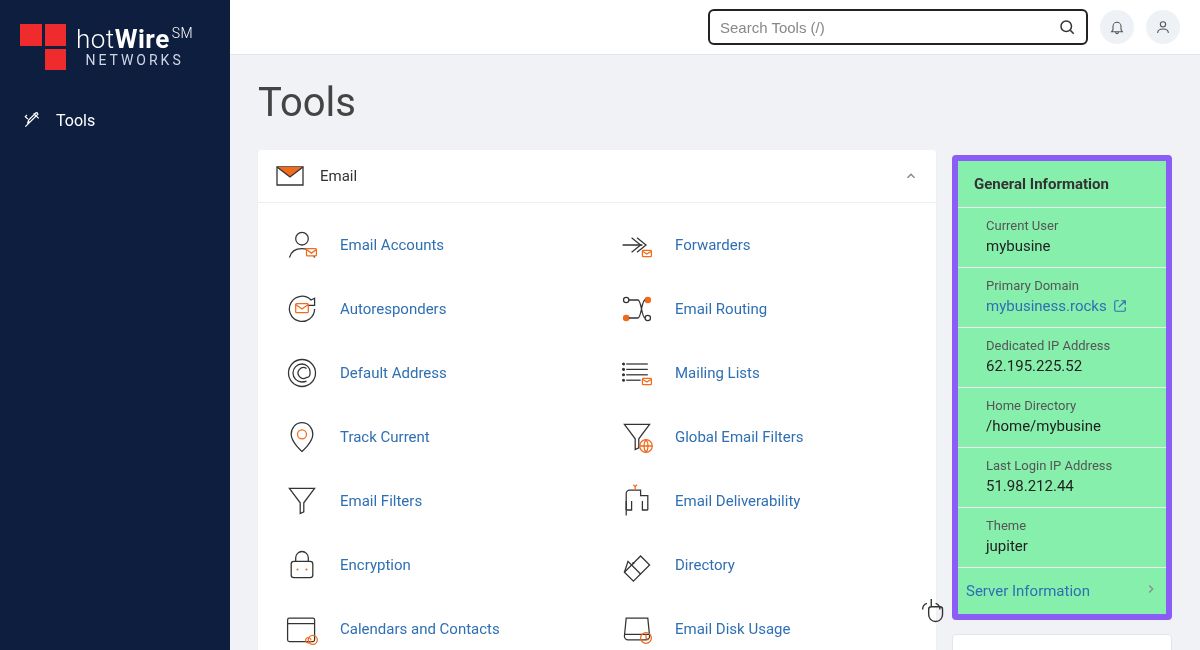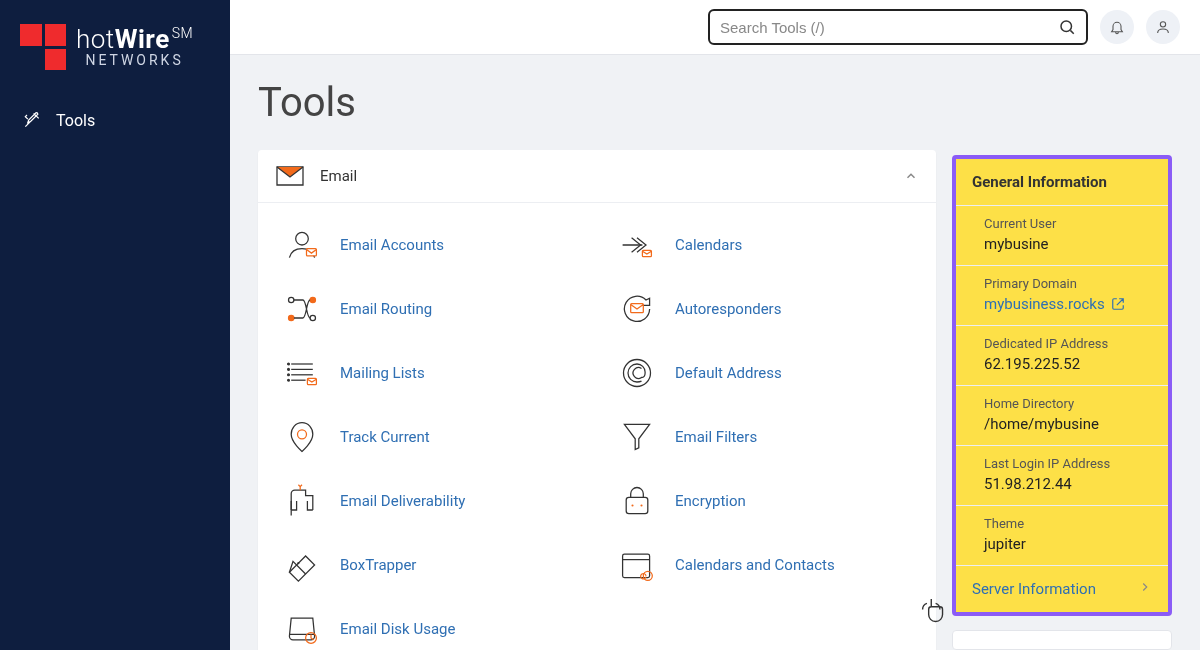--- a/index.html
+++ b/index.html
@@ -33,28 +33,28 @@
 .panel-header { display: flex; align-items: center; padding: 16px 18px; border-bottom: 1px solid #eceef2; cursor: pointer; }
 .panel-header .ph-icon { width: 28px; height: 20px; margin-right: 16px; }
 .panel-header .ph-title { font-size: 15px; color: #333; flex: 1; }
 .panel-header .chev { color: #888; }
 .tools-grid { display: grid; grid-template-columns: 1fr 1fr; padding: 10px 4px 18px 4px; }
 .tool-item { display: flex; align-items: center; gap: 18px; padding: 12px 20px; cursor: pointer; }
 .tool-item .ti-icon { width: 40px; height: 40px; display: flex; align-items: center; justify-content: center; flex-shrink: 0; }
 .tool-item .ti-icon svg { width: 36px; height: 36px; }
 .tool-item a { color: #2f6fb3; font-size: 15px; text-decoration: none; }
 .right-col { width: 220px; flex-shrink: 0; margin-top: 80px; }
-.info-panel { background: #fde047; border: 4px solid #8b5cf6; border-radius: 4px; }
+.info-panel { background: #86efac; border: 6px solid #8b5cf6; border-radius: 4px; }
 .info-title { padding: 14px 16px; font-weight: 700; font-size: 15px; border-bottom: 1px solid #eceef2; }
 .info-row { padding: 10px 16px 12px 28px; border-bottom: 1px solid #eceef2; }
 .info-row:last-child { border-bottom: none; }
 .info-label { font-size: 13px; color: #555; margin-bottom: 4px; }
 .info-val { font-size: 15px; color: #222; }
 .info-val.link { color: #2f6fb3; display: flex; align-items: center; gap: 6px; }
-.serv-row { padding: 14px 16px; display: flex; justify-content: space-between; align-items: center; cursor: pointer; }
+.serv-row { padding: 14px 8px; display: flex; justify-content: space-between; align-items: center; cursor: pointer; }
 .serv-row span { color: #2f6fb3; font-size: 15px; }
 .serv-row .chev svg { width: 14px; height: 14px; stroke: #888; fill:none; stroke-width:2; }
 .extra-panel { background: #fff; border: 1px solid #e3e5ea; border-radius: 4px; margin-top: 14px; height: 20px; }
 .cursor-overlay { position: absolute; left: 920px; top: 597px; pointer-events: none; }
 .cursor-overlay svg { width: 26px; height: 30px; }
 </style>
 </head>
 <body>
 
 <div class="layout">
@@ -133,43 +133,52 @@
             </div>
             <div class="tool-item">
               <div class="ti-icon">
                   <svg viewBox="0 0 40 40" fill="none" stroke="#333" stroke-width="1.4">
                     <path d="M4 20h22M20 12l10 8-10 8"></path>
                     <path d="M14 12l10 8-10 8"></path>
                     <rect x="26" y="26" width="10" height="7" rx="1" fill="#fff" stroke="#f26a1b"></rect>
                     <path d="M26 27l5 3 5-3" stroke="#f26a1b"></path>
                   </svg>
                 </div>
-              <a>Calendars</a>
+              <a>Forwarders</a>
+            </div>
+            <div class="tool-item">
+              <div class="ti-icon">
+                  <svg viewBox="0 0 40 40" fill="none" stroke="#333" stroke-width="1.4">
+                    <path d="M34 20a14 14 0 11-4-10l4-2v8h-8"></path>
+                    <rect x="13" y="14" width="14" height="10" rx="1" stroke="#f26a1b"></rect>
+                    <path d="M13 15l7 5 7-5" stroke="#f26a1b"></path>
+                  </svg>
+                </div>
+              <a>Autoresponders</a>
             </div>
             <div class="tool-item">
               <div class="ti-icon">
                   <svg viewBox="0 0 40 40" fill="none" stroke="#333" stroke-width="1.4">
                     <circle cx="8" cy="10" r="3"></circle>
                     <circle cx="32" cy="10" r="3" fill="#f26a1b" stroke="#f26a1b"></circle>
                     <circle cx="8" cy="30" r="3" fill="#f26a1b" stroke="#f26a1b"></circle>
                     <circle cx="32" cy="30" r="3"></circle>
                     <path d="M11 10h10c4 0 4 20 8 20M11 30h10c4 0 4-20 8-20"></path>
                   </svg>
                 </div>
               <a>Email Routing</a>
             </div>
             <div class="tool-item">
               <div class="ti-icon">
                   <svg viewBox="0 0 40 40" fill="none" stroke="#333" stroke-width="1.4">
-                    <path d="M34 20a14 14 0 11-4-10l4-2v8h-8"></path>
-                    <rect x="13" y="14" width="14" height="10" rx="1" stroke="#f26a1b"></rect>
-                    <path d="M13 15l7 5 7-5" stroke="#f26a1b"></path>
-                  </svg>
-                </div>
-              <a>Autoresponders</a>
+                    <circle cx="20" cy="20" r="15"></circle>
+                    <path d="M25 15a6 6 0 100 10c3 0 4-2 4-5v-1c0-5-4-9-9-9a10 10 0 100 20c2 0 4-.5 5-1"></path>
+                  </svg>
+                </div>
+              <a>Default Address</a>
             </div>
             <div class="tool-item">
               <div class="ti-icon">
                   <svg viewBox="0 0 40 40" fill="none" stroke="#333" stroke-width="1.4">
                     <line x1="8" y1="10" x2="32" y2="10"></line>
                     <line x1="8" y1="16" x2="32" y2="16"></line>
                     <line x1="8" y1="22" x2="32" y2="22"></line>
                     <line x1="8" y1="28" x2="24" y2="28"></line>
                     <circle cx="5" cy="10" r="1" fill="#333"></circle>
                     <circle cx="5" cy="16" r="1" fill="#333"></circle>
@@ -177,34 +186,35 @@
                     <circle cx="5" cy="28" r="1" fill="#333"></circle>
                     <rect x="26" y="26" width="10" height="7" rx="1" stroke="#f26a1b"></rect>
                     <path d="M26 27l5 3 5-3" stroke="#f26a1b"></path>
                   </svg>
                 </div>
               <a>Mailing Lists</a>
             </div>
             <div class="tool-item">
               <div class="ti-icon">
                   <svg viewBox="0 0 40 40" fill="none" stroke="#333" stroke-width="1.4">
-                    <circle cx="20" cy="20" r="15"></circle>
-                    <path d="M25 15a6 6 0 100 10c3 0 4-2 4-5v-1c0-5-4-9-9-9a10 10 0 100 20c2 0 4-.5 5-1"></path>
-                  </svg>
-                </div>
-              <a>Default Address</a>
-            </div>
-            <div class="tool-item">
-              <div class="ti-icon">
-                  <svg viewBox="0 0 40 40" fill="none" stroke="#333" stroke-width="1.4">
                     <path d="M20 4C13 4 8 10 8 17c0 9 12 19 12 19s12-10 12-19c0-7-5-13-12-13z"></path>
                     <circle cx="20" cy="17" r="5" stroke="#f26a1b"></circle>
                   </svg>
                 </div>
               <a>Track Current</a>
+            </div>
+            <div class="tool-item">
+              <div class="ti-icon">
+                  <svg viewBox="0 0 40 40" fill="none" stroke="#333" stroke-width="1.4">
+                    <path d="M6 6h28L22 22v10l-4 2V22L6 6z"></path>
+                    <circle cx="30" cy="30" r="7" stroke="#f26a1b"></circle>
+                    <path d="M23 30h14M30 23c3 3 3 11 0 14M30 23c-3 3-3 11 0 14" stroke="#f26a1b"></path>
+                  </svg>
+                </div>
+              <a>Global Email Filters</a>
             </div>
             <div class="tool-item">
               <div class="ti-icon">
                   <svg viewBox="0 0 40 40" fill="none" stroke="#333" stroke-width="1.4">
                     <path d="M6 6h28L22 22v10l-4 2V22L6 6z"></path>
                   </svg>
                 </div>
               <a>Email Filters</a>
             </div>
             <div class="tool-item">
@@ -230,21 +240,21 @@
               <a>Encryption</a>
             </div>
             <div class="tool-item">
               <div class="ti-icon">
                   <svg viewBox="0 0 40 40" fill="none" stroke="#333" stroke-width="1.4">
                     <path d="M6 28L24 10l10 10-18 18z"></path>
                     <path d="M6 28l4-12 14 14"></path>
                     <circle cx="16" cy="18" r="1.2" fill="#333" stroke="none"></circle>
                   </svg>
                 </div>
-              <a>BoxTrapper</a>
+              <a>Directory</a>
             </div>
             <div class="tool-item">
               <div class="ti-icon">
                   <svg viewBox="0 0 40 40" fill="none" stroke="#333" stroke-width="1.4">
                     <rect x="4" y="8" width="30" height="26" rx="2"></rect>
                     <line x1="4" y1="14" x2="34" y2="14"></line>
                     <g stroke-width="1">
                       <line x1="8" y1="18" x2="8" y2="18"></line>
                       <line x1="12" y1="18" x2="12" y2="18"></line>
                       <line x1="16" y1="18" x2="16" y2="18"></line>

